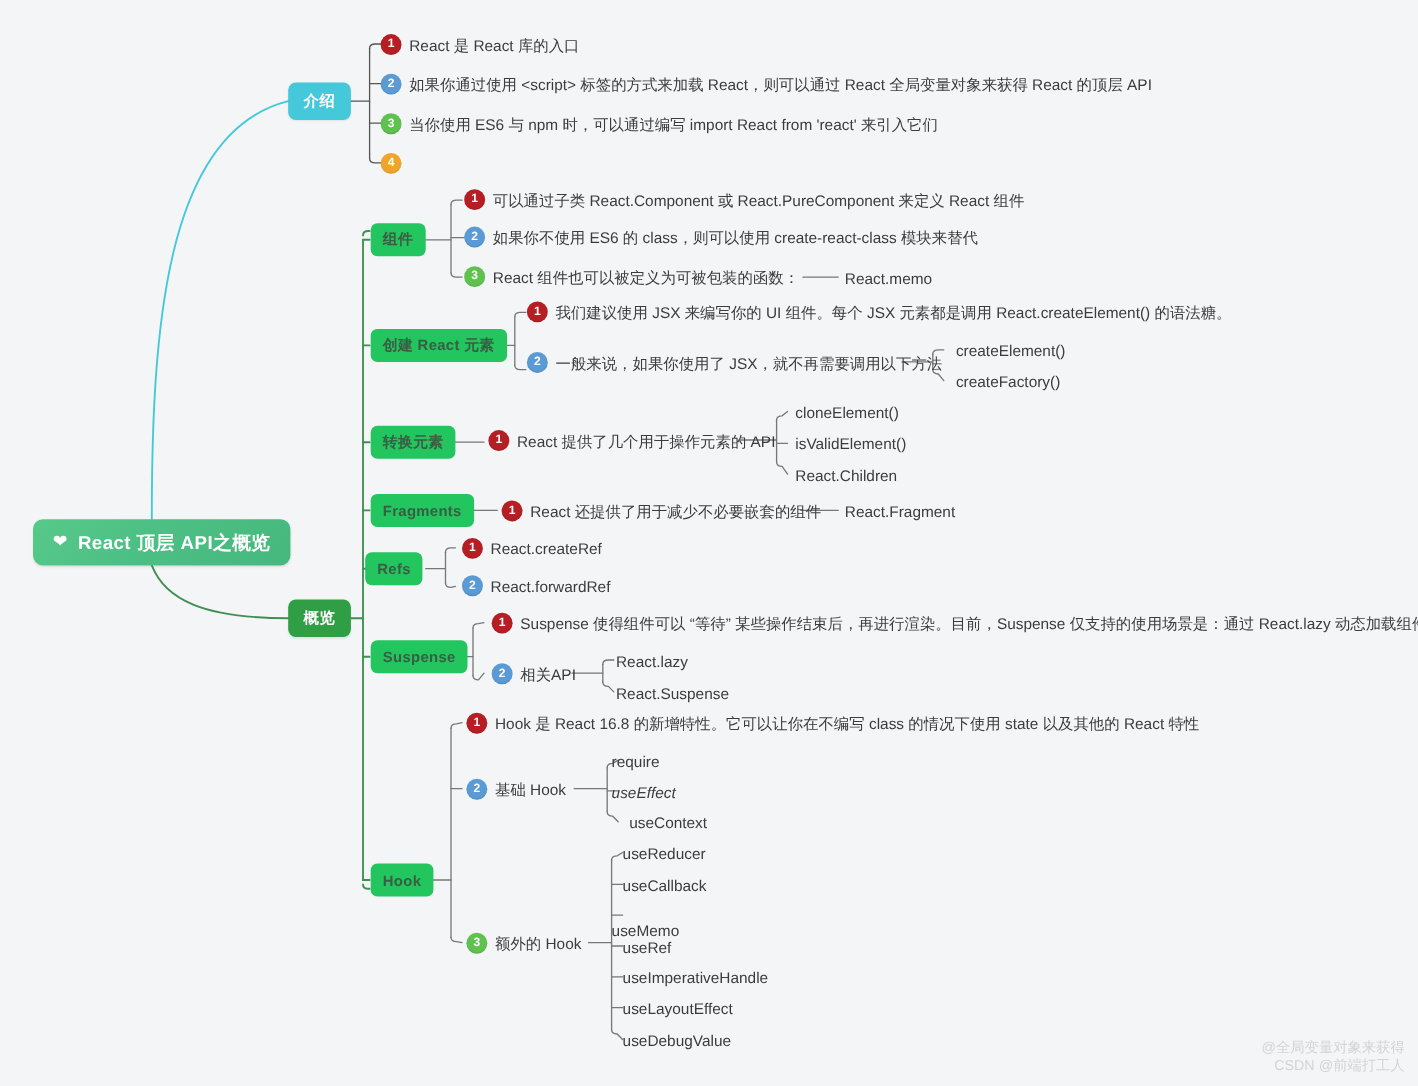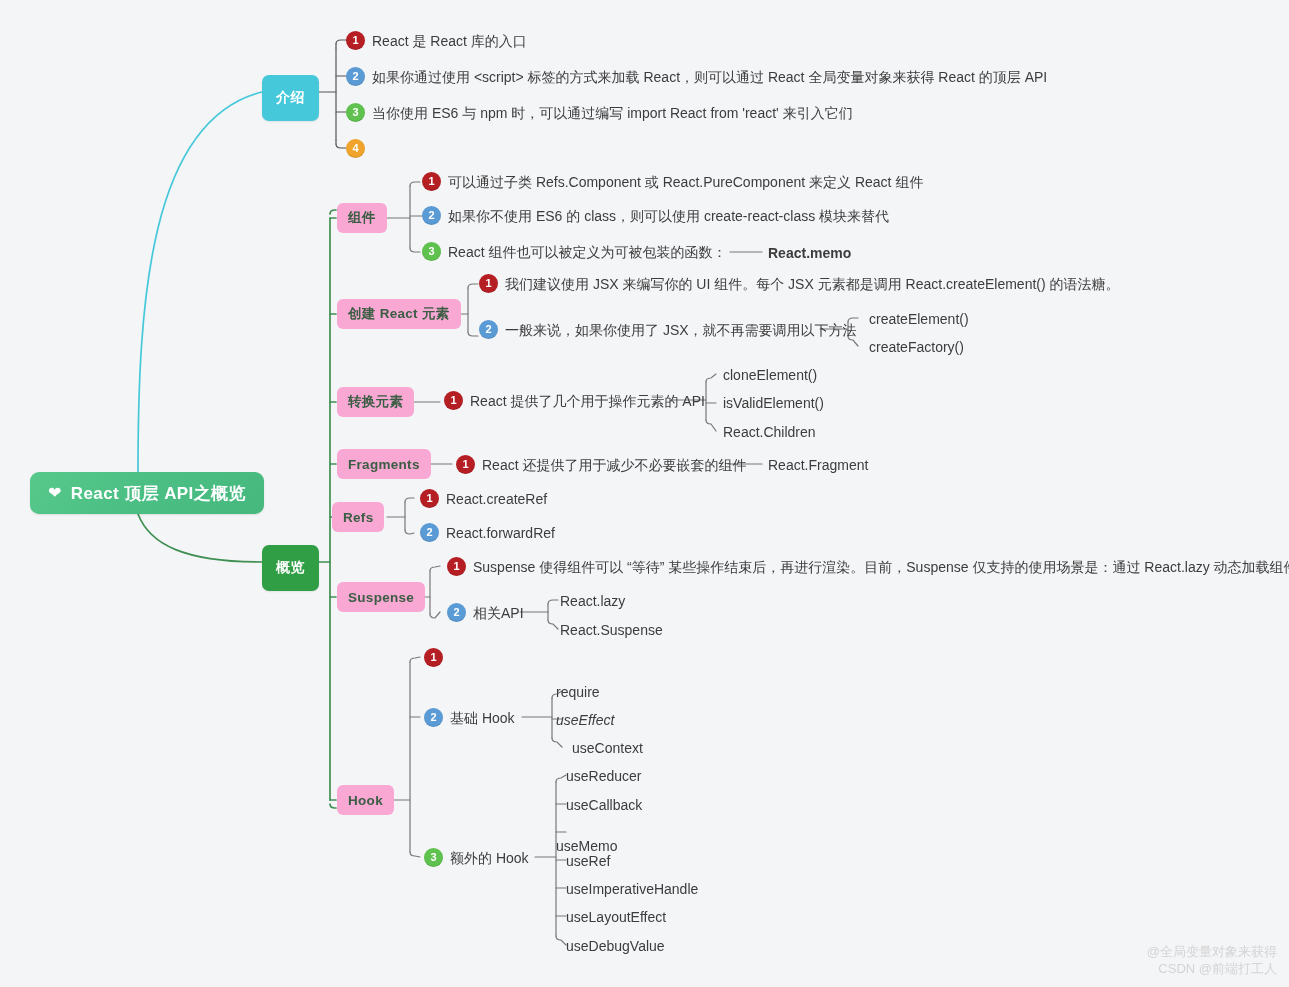--- a/index.html
+++ b/index.html
@@ -26,33 +26,33 @@
     background:linear-gradient(135deg,#57c98a 0%,#4cbf85 45%,#46b87e 100%);
     color:#ffffff;
     font-size:17px;font-weight:bold;
     letter-spacing:.4px;
     box-shadow:0 1px 2px rgba(0,0,0,.10);
   }
   .root .heart{font-size:16px;line-height:1;color:#fff;display:block;}
 
   
   .l1{
-    height:46px;display:flex;align-items:center;justify-content:center;
+    height:34px;display:flex;align-items:center;justify-content:center;
     padding:0 14px;border-radius:7px;
     color:#ffffff;font-size:14px;font-weight:bold;letter-spacing:.5px;
     box-shadow:0 1px 2px rgba(0,0,0,.08);
   }
   .l1.intro{background:#45c8da;}
   .l1.overview{background:#2f9e44;}
 
   
   .l2{
     height:30px;display:flex;align-items:center;justify-content:center;
     padding:0 11px;border-radius:6px;
-    background:#f9a8d4;color:#3a5d43;
+    background:#22c55e;color:#3a5d43;
     font-size:13.5px;font-weight:bold;letter-spacing:.3px;
   }
 
   
   .bullet{display:flex;align-items:center;gap:7px;}
   .badge{
     width:19px;height:19px;border-radius:50%;
     display:flex;align-items:center;justify-content:center;
     font-size:11px;font-weight:bold;color:#ffffff;
     flex:0 0 19px;line-height:1;
@@ -203,31 +203,31 @@
 
   <div class="node l1 overview" style="left:262px;top:545px;">
     <span>概览</span>
   </div>
 
   <div class="node l2" style="left:337px;top:203px;">
     <span>组件</span>
   </div>
   <div class="node bullet" style="left:422px;top:172px;">
     <span class="badge c1">1</span>
-    <span class="btext">可以通过子类 Refs.Component 或 React.PureComponent 来定义 React 组件</span>
+    <span class="btext">可以通过子类 React.Component 或 React.PureComponent 来定义 React 组件</span>
   </div>
   <div class="node bullet" style="left:422px;top:206px;">
     <span class="badge c2">2</span>
     <span class="btext">如果你不使用 ES6 的 class，则可以使用 create-react-class 模块来替代</span>
   </div>
   <div class="node bullet" style="left:422px;top:242px;">
     <span class="badge c3">3</span>
     <span class="btext">React 组件也可以被定义为可被包装的函数：</span>
   </div>
-  <div class="node leaf" style="left:768px;top:246px;font-weight:bold;">React.memo</div>
+  <div class="node leaf" style="left:768px;top:246px;">React.memo</div>
 
   <div class="node l2" style="left:337px;top:299px;">
     <span>创建 React 元素</span>
   </div>
   <div class="node bullet" style="left:479px;top:274px;">
     <span class="badge c1">1</span>
     <span class="btext">我们建议使用 JSX 来编写你的 UI 组件。每个 JSX 元素都是调用 React.createElement() 的语法糖。</span>
   </div>
   <div class="node bullet" style="left:479px;top:320px;">
     <span class="badge c2">2</span>
@@ -280,20 +280,21 @@
     <span class="btext">相关API</span>
   </div>
   <div class="node leaf" style="left:560px;top:594px;">React.lazy</div>
   <div class="node leaf" style="left:560px;top:623px;">React.Suspense</div>
 
   <div class="node l2" style="left:337px;top:785px;">
     <span>Hook</span>
   </div>
   <div class="node bullet" style="left:424px;top:648px;">
     <span class="badge c1">1</span>
+    <span class="btext">Hook 是 React 16.8 的新增特性。它可以让你在不编写 class 的情况下使用 state 以及其他的 React 特性</span>
   </div>
   <div class="node bullet" style="left:424px;top:708px;">
     <span class="badge c2">2</span>
     <span class="btext">基础 Hook</span>
   </div>
   <div class="node leaf" style="left:556px;top:685px;">require</div>
   <div class="node leaf" style="left:556px;top:713px;font-style:italic;">useEffect</div>
   <div class="node leaf" style="left:572px;top:741px;">useContext</div>
 
   <div class="node bullet" style="left:424px;top:848px;">

